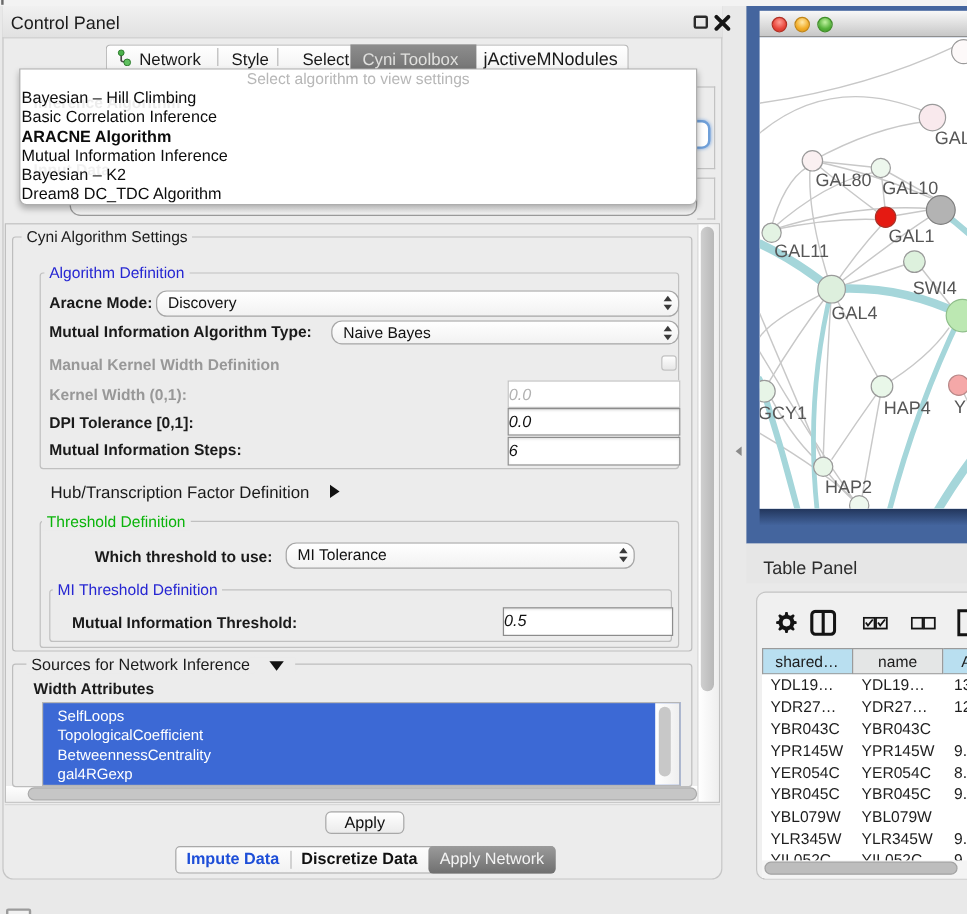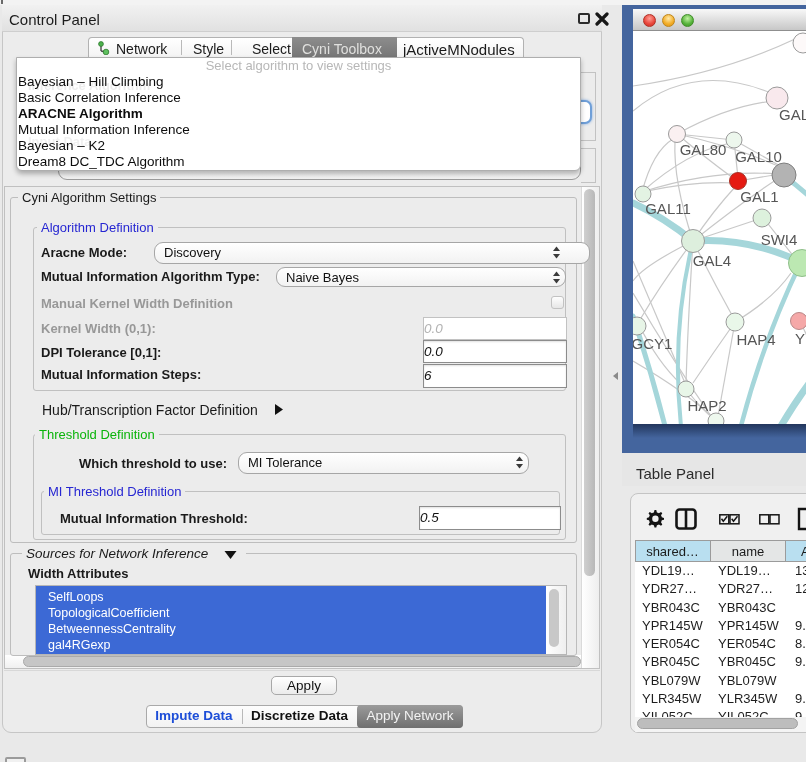--- a/index.html
+++ b/index.html
@@ -74,21 +74,21 @@
 <div class="abs" style="left:5px;top:655px;width:576px;height:13px;background:linear-gradient(#ffffff,#f0f0f0);"></div>
 <div class="abs" style="left:23px;top:656px;width:558px;height:11px;border-radius:5.5px;background:#c6c6c6;border:1px solid #aaaaaa;"></div>
 
 <div class="grp" style="left:10px;top:197px;width:567px;height:346px;"></div>
 <div class="gtit" style="left:18px;top:190px;color:#1b1b1b;">Cyni Algorithm Settings</div>
 
 <div class="grp" style="left:33px;top:227px;width:533px;height:164px;border-color:#c0c0c0;"></div>
 <div class="gtit" style="left:37px;top:220px;color:#2626d2;">Algorithm Definition</div>
 
 <div class="lbl b" style="left:41px;top:245px;">Aracne Mode:</div>
-<div class="combo" style="left:130px;top:242px;width:436px;height:22px;margin-left:24px;">Discovery</div>
+<div class="combo" style="left:130px;top:242px;width:436px;height:22px;">Discovery</div>
 <svg class="carr" style="left:552px;top:246px;" width="9" height="13">
     <path d="M4.5,0.5 L8,5 L1,5 Z" fill="#3a3a3a"></path>
     <path d="M4.5,12.5 L8,8 L1,8 Z" fill="#3a3a3a"></path>
   </svg>
 
 <div class="lbl b" style="left:41px;top:269px;">Mutual Information Algorithm Type:</div>
 <div class="combo" style="left:276px;top:267px;width:290px;height:20px;">Naive Bayes</div>
 <svg class="carr" style="left:552px;top:271px;" width="9" height="13">
     <path d="M4.5,0.5 L8,5 L1,5 Z" fill="#3a3a3a"></path>
     <path d="M4.5,12.5 L8,8 L1,8 Z" fill="#3a3a3a"></path>
@@ -120,21 +120,21 @@
     <path d="M4.5,0.5 L8,5 L1,5 Z" fill="#3a3a3a"></path>
     <path d="M4.5,12.5 L8,8 L1,8 Z" fill="#3a3a3a"></path>
   </svg>
 
 <div class="grp" style="left:41px;top:491px;width:519px;height:44px;border-color:#c0c0c0;"></div>
 <div class="gtit" style="left:44px;top:484px;color:#2626d2;">MI Threshold Definition</div>
 <div class="lbl b" style="left:60px;top:511px;">Mutual Information Threshold:</div>
 <div class="field" style="left:419px;top:506px;width:142px;height:24px;border:1px solid #8c8c8c;line-height:22px;font-size:13.5px;box-shadow:inset 0 1px 2px rgba(0,0,0,0.12);">0.5</div>
 
 <div class="grp" style="left:10px;top:553px;width:567px;height:103px;"></div>
-<div class="gtit" style="left:22px;top:546px;color:#1b1b1b;font-size:13.5px;font-style:italic;">Sources for Network Inference</div>
+<div class="gtit" style="left:22px;top:546px;color:#1b1b1b;font-size:13.5px;">Sources for Network Inference</div>
 <div class="abs" style="left:208px;top:548px;width:38px;height:12px;background:#ececec;"></div>
 <svg class="abs" style="left:224px;top:550px;" width="13" height="10">
     <path d="M0.5,1 L12.5,1 L6.5,9 Z" fill="#111"></path>
   </svg>
 <div class="lbl b" style="left:28px;top:566px;">Width Attributes</div>
 <div class="abs" style="left:35px;top:585px;width:532px;height:70px;border:1px solid #b6b6b6;background:#3c69d5;"></div>
 <div class="abs" style="left:546px;top:586px;width:20px;height:68px;background:linear-gradient(to right,#ffffff,#efefef);"></div>
 <div class="abs" style="left:549px;top:589px;width:10px;height:58px;border-radius:5px;background:#c8c8c8;"></div>
 <div class="abs" style="left:48px;top:589px;font-size:12.5px;color:#fff;line-height:16px;">SelfLoops<br>TopologicalCoefficient<br>BetweennessCentrality<br>gal4RGexp</div>
 

